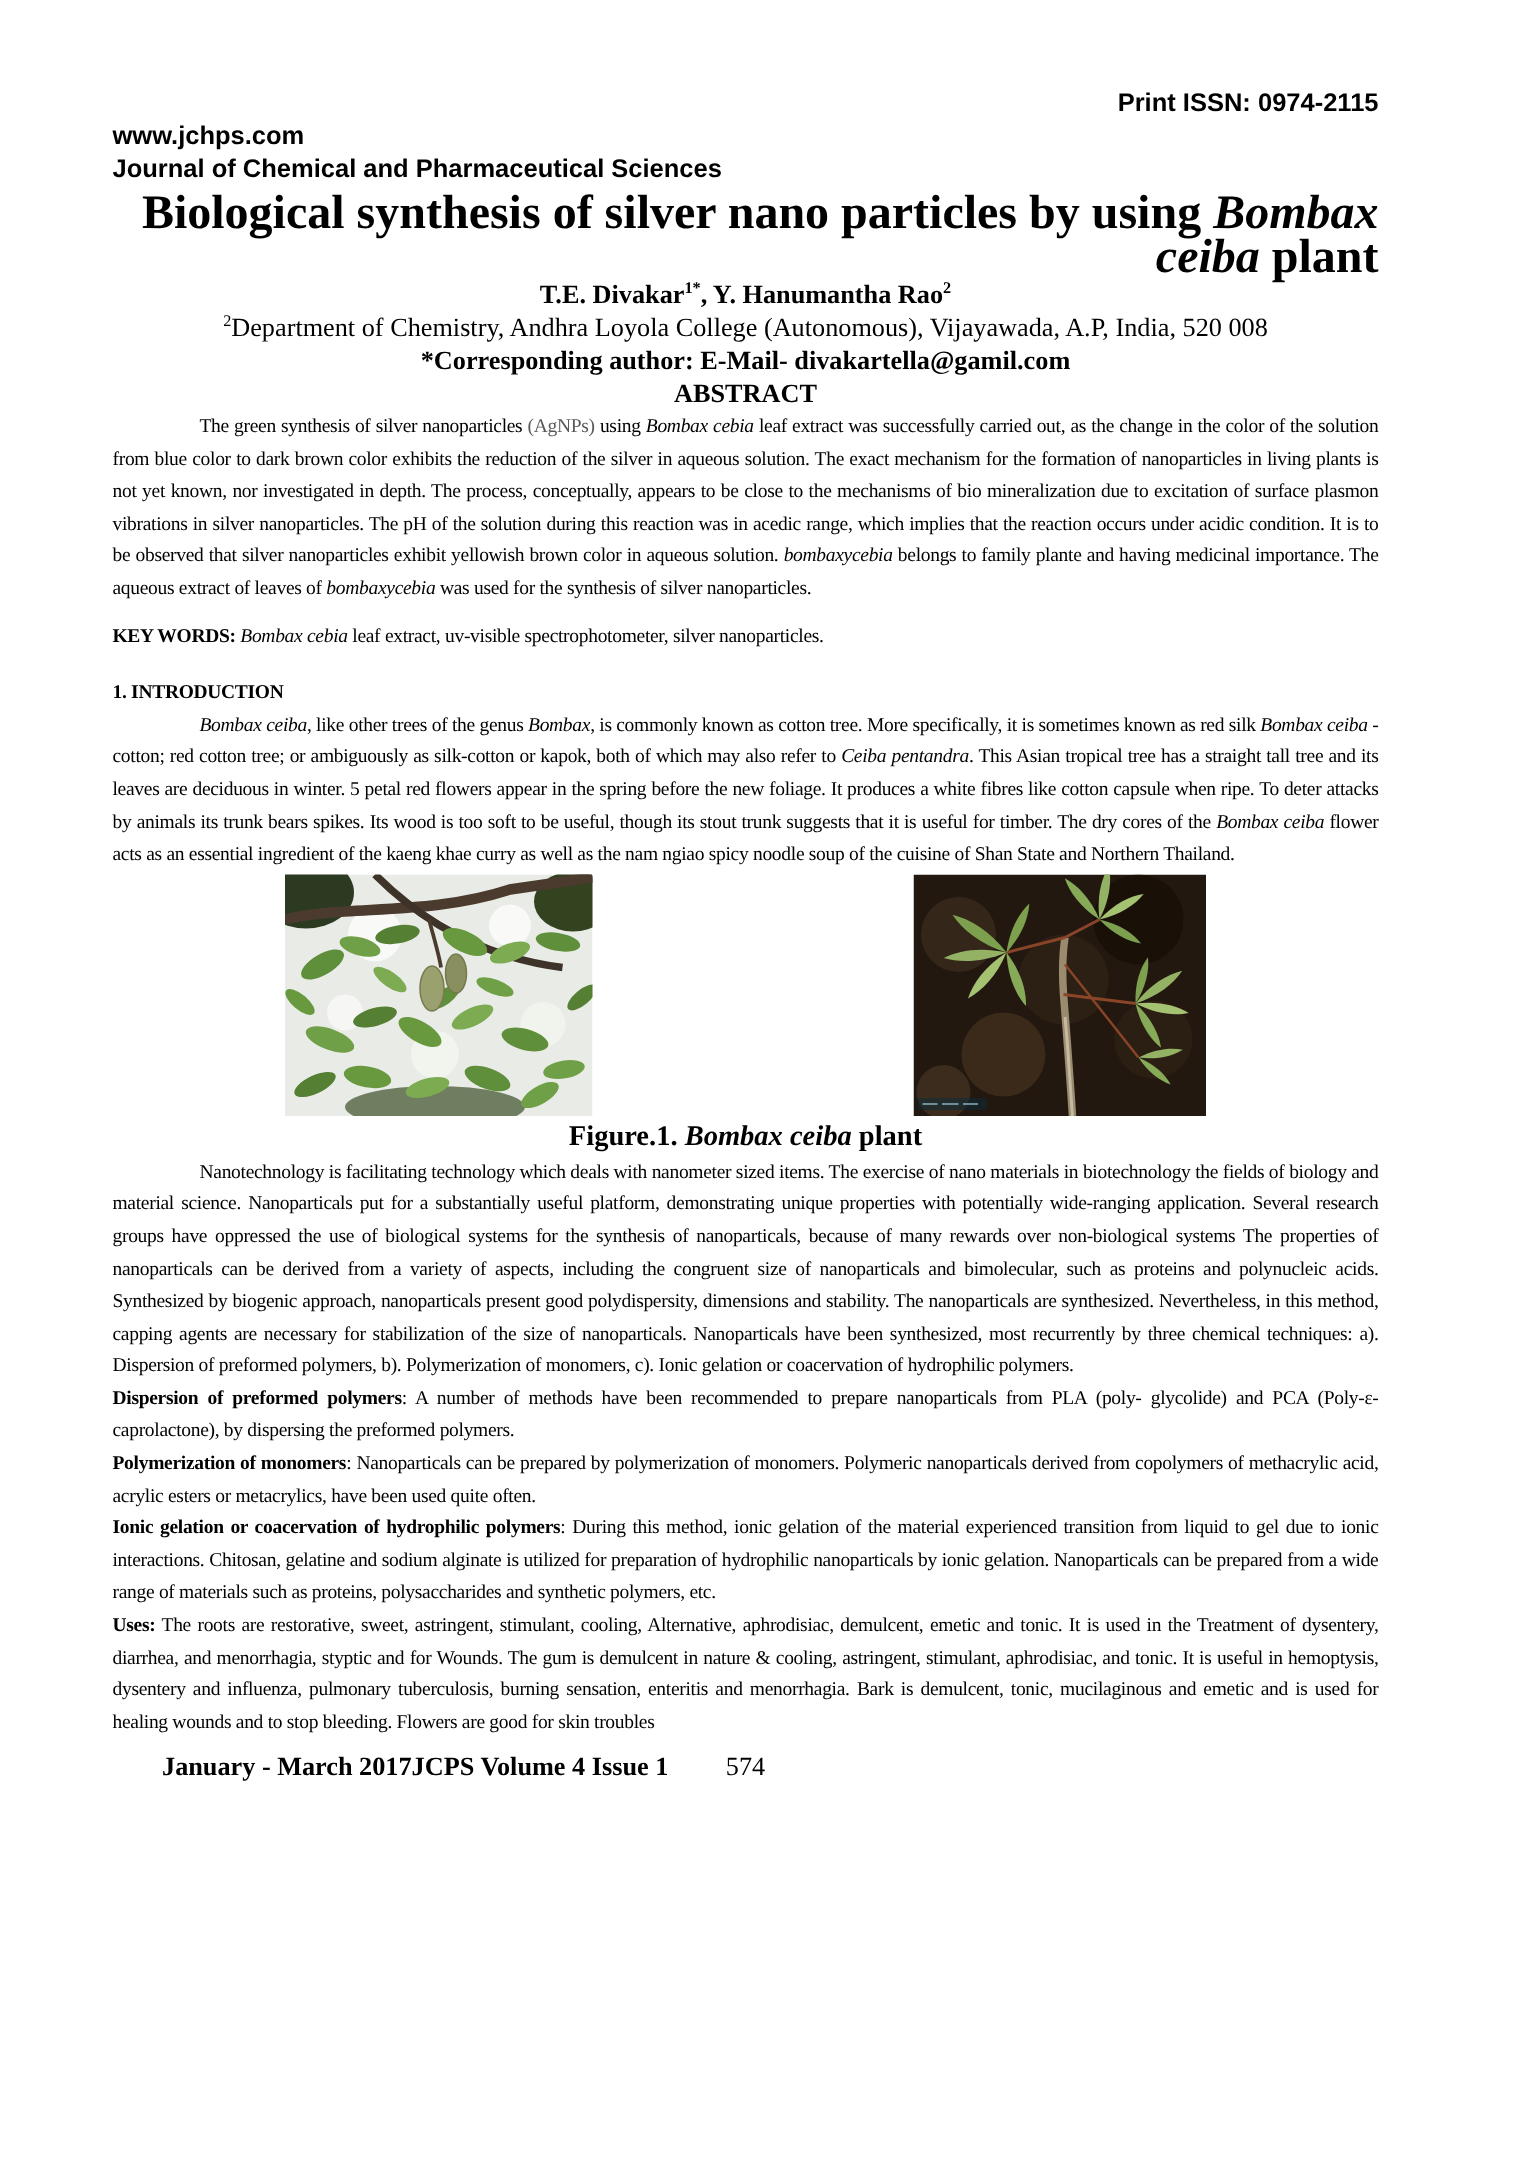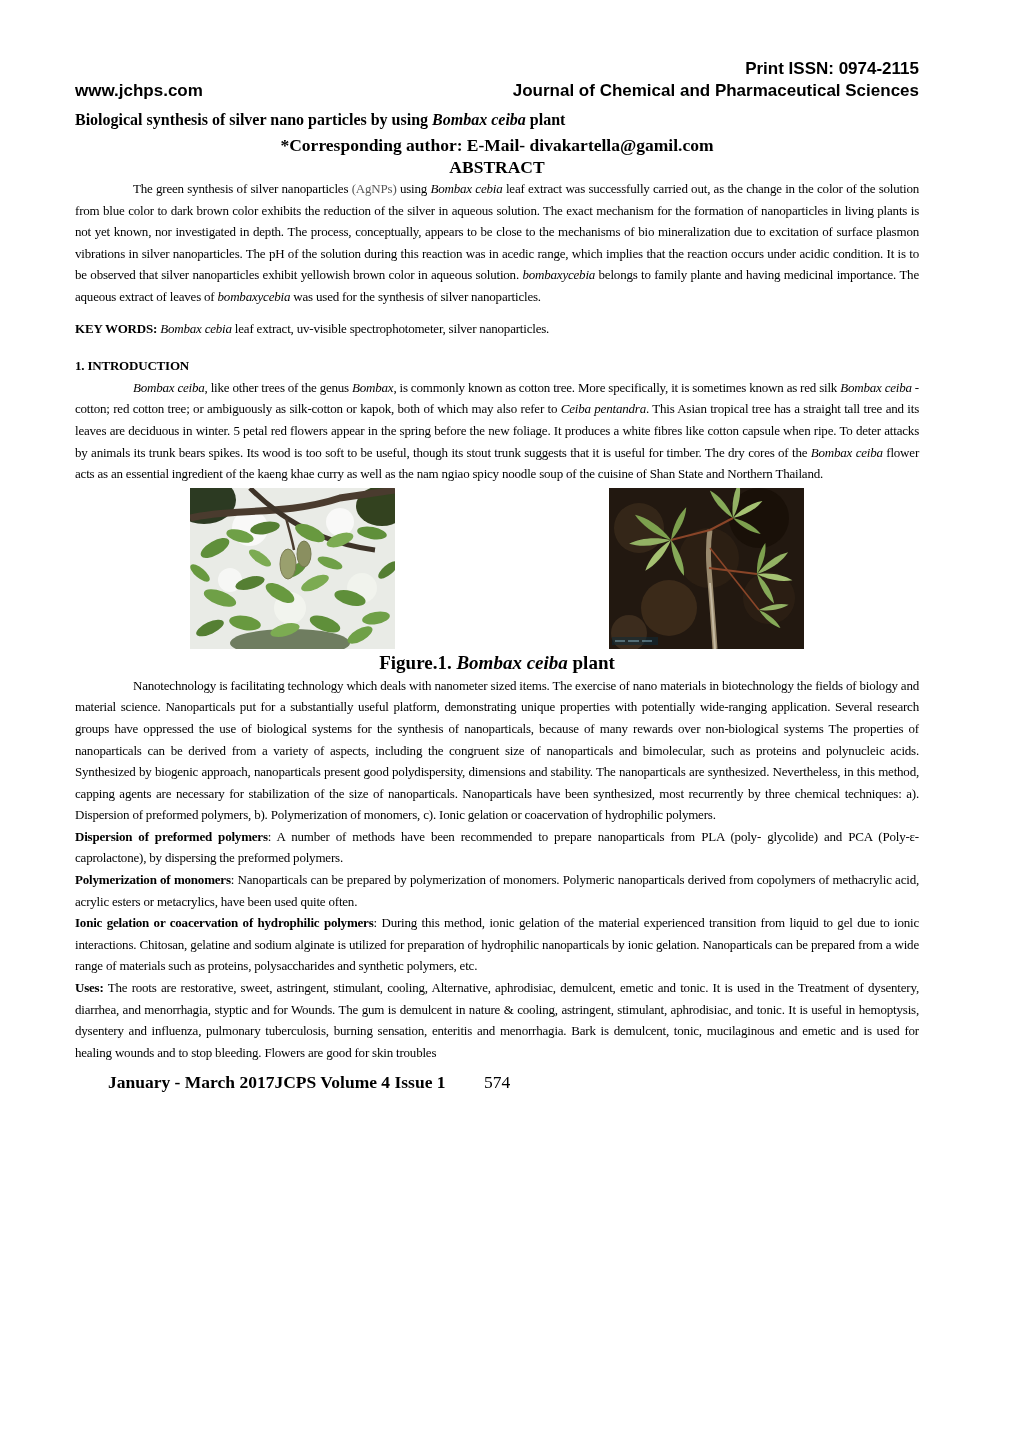--- a/index.html
+++ b/index.html
@@ -1,21 +1,21 @@
 <!DOCTYPE html>
 <html><head>
 <meta charset="utf-8">
 <style>
   html,body{margin:0;padding:0;background:#fff;}
   body{width:1020px;height:1442px;font-family:"Liberation Serif",serif;color:#000;}
   .page{box-sizing:border-box;width:956px;height:1442px;padding:58px 37px 0 75px;overflow:hidden;position:relative;background:#fff;}
   .hdr{font-family:"Liberation Sans",sans-serif;font-weight:bold;font-size:17px;line-height:22px;}
   .hdr-row1{text-align:right;}
-  .hdr-row2{display:flex;justify-content:space-between;align-items:baseline;}
-  .title{font-size:16px;font-weight:bold;text-align:left;line-height:29px;margin-top:3px;}
+  .hdr-row2{display:flex;justify-content:space-between;align-items:baseline;flex-direction:column;}
+  .title{font-size:32px;font-weight:bold;text-align:right;line-height:29px;margin-top:3px;}
   .meta{font-size:17.5px;line-height:22px;text-align:center;}
   .b{font-weight:bold;}
   .para{font-size:13px;line-height:21.6px;text-align:justify;letter-spacing:-0.2px;}
   .indent{text-indent:58px;}
   sup{font-size:0.62em;line-height:0;}
   .gap10{height:10px;}
   .gap16{height:16px;}
   .figrow{display:flex;justify-content:space-between;margin:3px 115px 0 115px;}
   .figrow svg{display:block;}
   .caption{text-align:center;font-weight:bold;font-size:19px;line-height:25px;margin-top:1px;}
@@ -27,20 +27,22 @@
 
 <div class="page">
 
   <div class="hdr hdr-row1">Print ISSN: 0974-2115</div>
   <div class="hdr hdr-row2">
     <span>www.jchps.com</span>
     <span>Journal of Chemical and Pharmaceutical Sciences</span>
   </div>
 
   <div class="title"><span>Biological synthesis of silver nano particles by using </span><span style="font-style: italic;">Bombax ceiba</span><span> plant</span></div>
+  <div class="meta b"><span>T.E. Divakar</span><sup>1*</sup><span>, Y. Hanumantha Rao</span><sup>2</sup></div>
+  <div class="meta"><sup>2</sup><span>Department of Chemistry, Andhra Loyola College (Autonomous), Vijayawada, A.P, India, 520 008</span></div>
   <div class="meta b">*Corresponding author: E-Mail- divakartella@gamil.com</div>
   <div class="meta b">ABSTRACT</div>
 
   <div class="para indent"><span>The green synthesis of silver nanoparticles </span><span style="color: rgb(89, 89, 89);">(AgNPs)</span><span> using </span><span style="font-style: italic;">Bombax cebia</span><span> leaf extract was successfully carried out, as the change in the color of the solution from blue color to dark brown color exhibits the reduction of the silver in aqueous solution. The exact mechanism for the formation of nanoparticles in living plants is not yet known, nor investigated in depth. The process, conceptually, appears to be close to the mechanisms of bio mineralization due to excitation of surface plasmon vibrations in silver nanoparticles. The pH of the solution during this reaction was in acedic range, which implies that the reaction occurs under acidic condition. It is to be observed that silver nanoparticles exhibit yellowish brown color in aqueous solution. </span><span style="font-style: italic;">bombaxycebia</span><span> belongs to family plante and having medicinal importance. The aqueous extract of leaves of </span><span style="font-style: italic;">bombaxycebia</span><span> was used for the synthesis of silver nanoparticles.</span></div>
 
   <div class="gap10"></div>
   <div class="para"><span style="font-weight: bold;">KEY WORDS: </span><span style="font-style: italic;">Bombax cebia</span><span> leaf extract, uv-visible spectrophotometer, silver nanoparticles.</span></div>
   <div class="gap16"></div>
 
   <div class="para b">1. INTRODUCTION</div>

